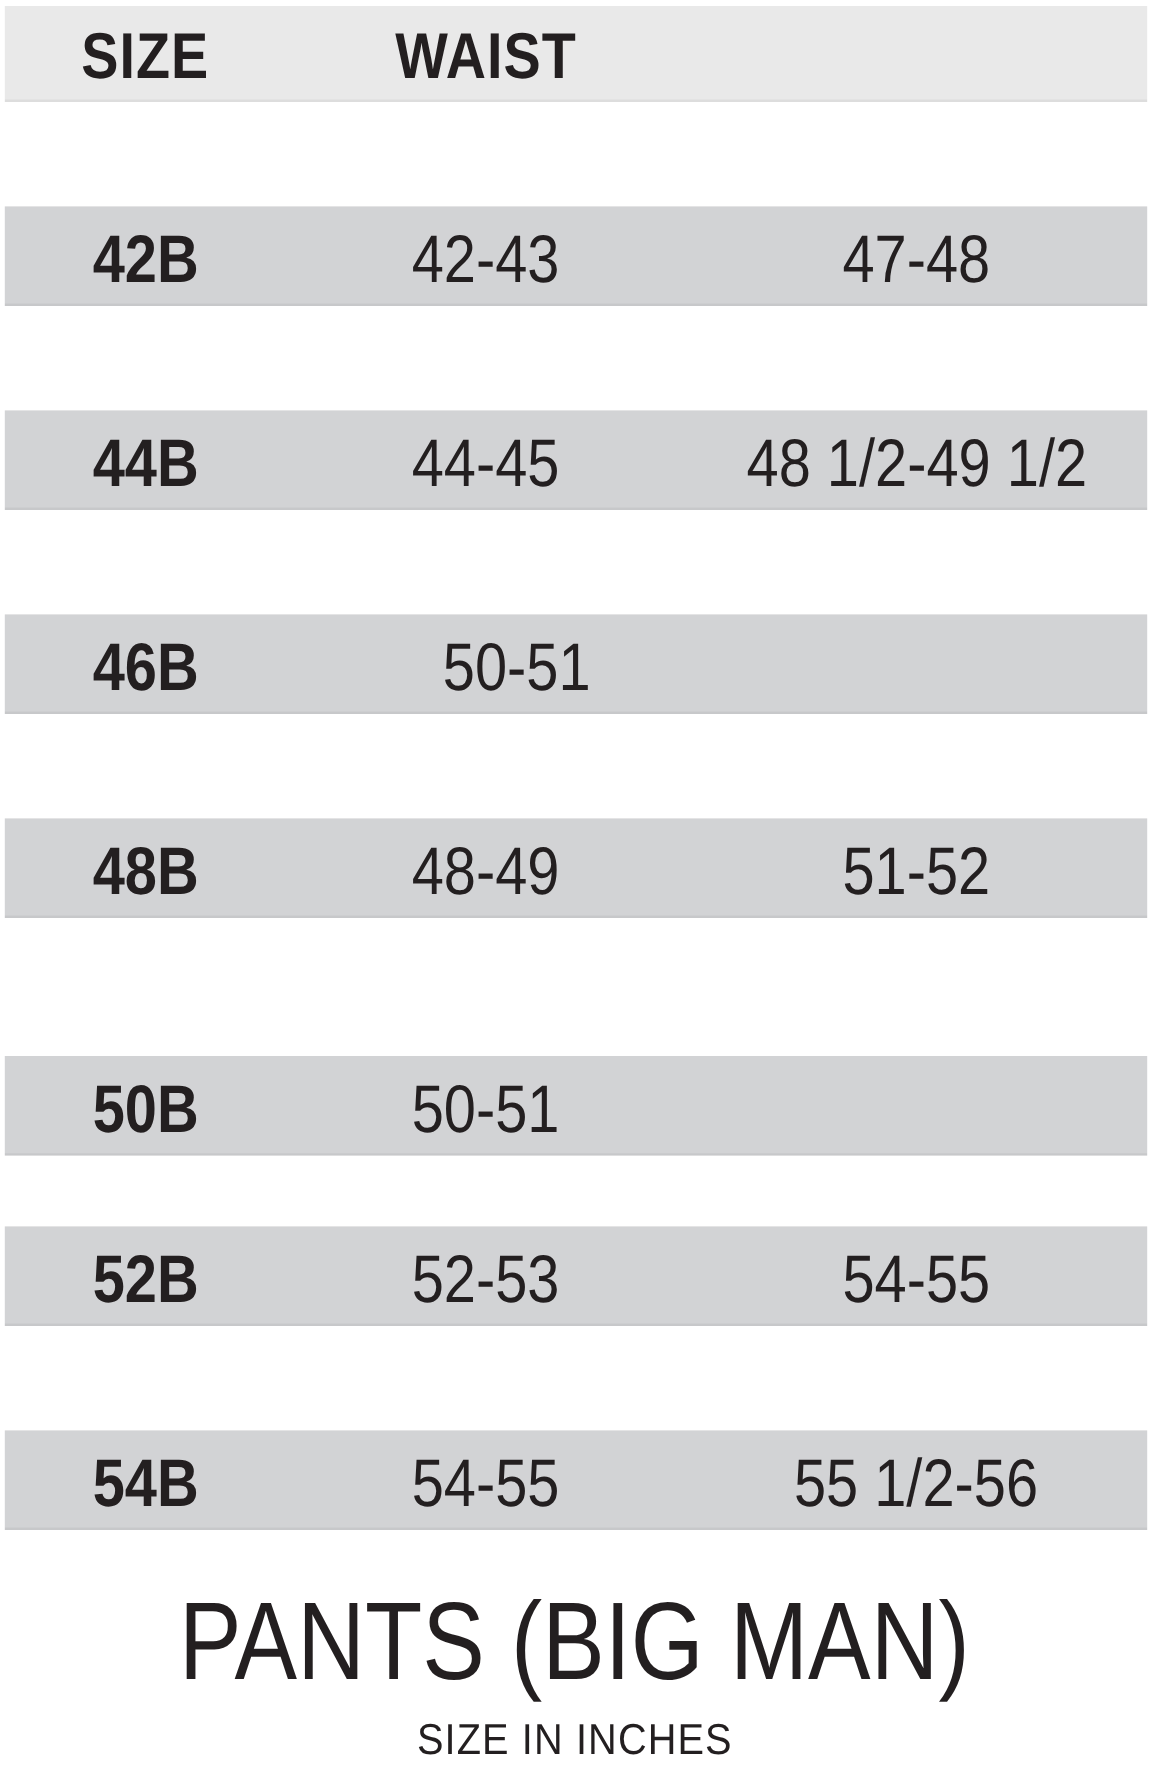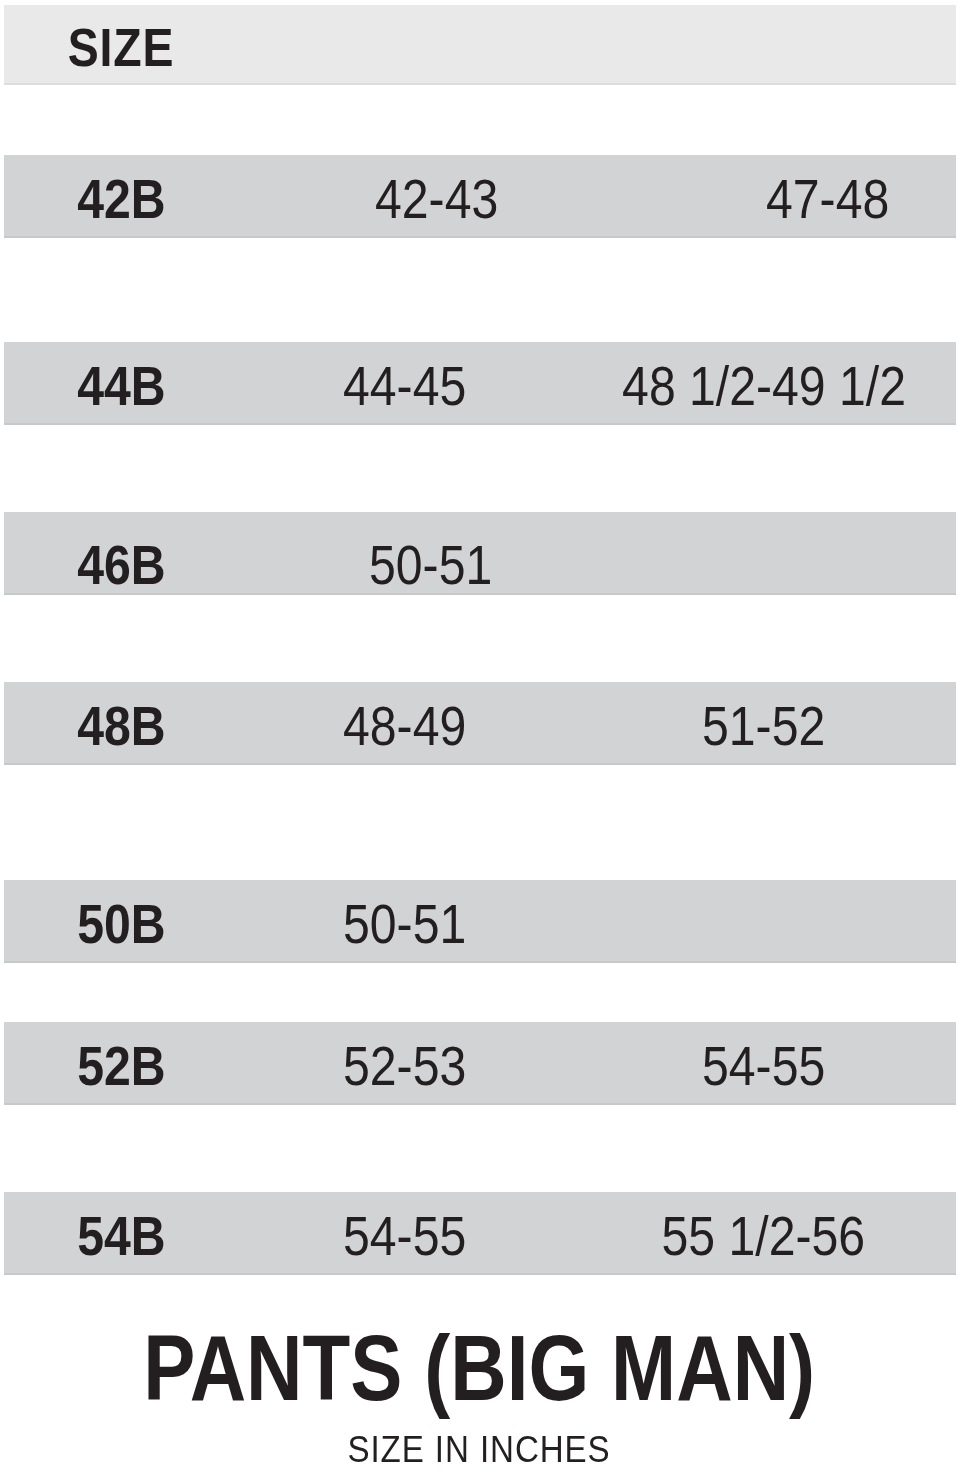--- a/index.html
+++ b/index.html
@@ -27,23 +27,23 @@
   }
   .header-band {
     top: 5px;
     height: 80px;
     background: #e9e9e9;
   }
   .data-band {
     height: 83px;
     background: #d2d3d5;
   }
-  .r0 { top: 155px; gap: 32px; }
+  .r0 { top: 172px; }
   .r1 { top: 342px; }
-  .r2 { top: 512px; align-items: flex-end; }
+  .r2 { top: 512px; }
   .r3 { top: 682px; }
   .r4 { top: 852px; margin-top: 28px; }
   .r5 { top: 1022px; }
   .r6 { top: 1192px; }
 
   .cell {
     text-align: center;
     font-size: 56px;
     line-height: 1;
     white-space: nowrap;
@@ -64,21 +64,21 @@
   }
   .size-val { font-weight: 700; }
 
   .chart-title {
     position: absolute;
     top: 1322px;
     left: 0;
     width: 100%;
     text-align: center;
     font-size: 92px;
-    font-weight: 700;
+    font-weight: 400;
     line-height: 1;
     white-space: nowrap;
   }
   .chart-title > span {
     display: inline-block;
     transform: scaleX(0.85);
     transform-origin: center;
   }
   .chart-subtitle {
     position: absolute;
@@ -98,20 +98,21 @@
     transform-origin: center;
   }
 </style>
 </head>
 <body>
 
 <div>
 
   <div class="band header-band">
     <div class="cell col-size"><span>SIZE</span></div>
+    <div class="cell col-waist"><span>WAIST</span></div>
   </div>
 
   <div class="band data-band r0">
     <div class="cell col-size size-val"><span>42B</span></div>
     <div class="cell col-waist"><span>42-43</span></div>
     <div class="cell col-seat"><span>47-48</span></div>
   </div>
 
   <div class="band data-band r1">
     <div class="cell col-size size-val"><span>44B</span></div>

